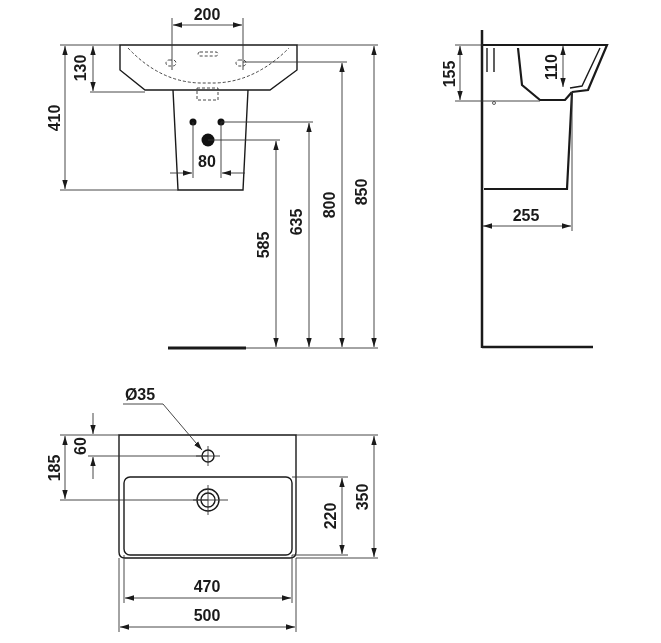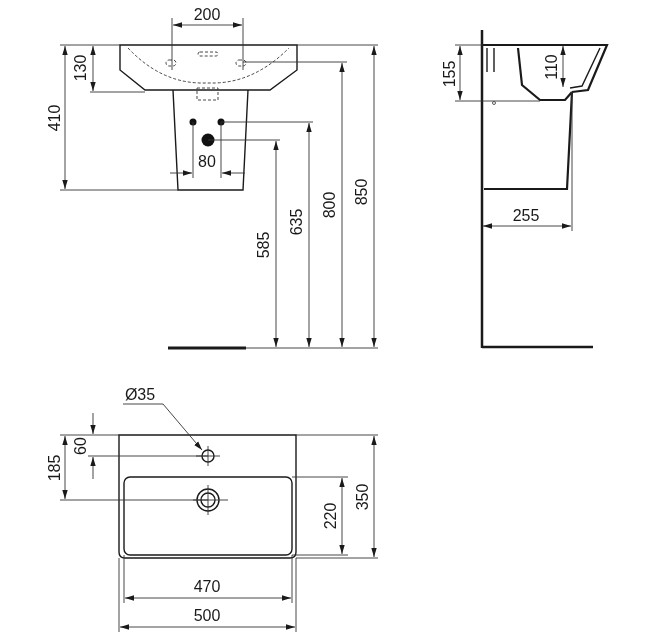--- a/index.html
+++ b/index.html
@@ -1,16 +1,16 @@
 <!DOCTYPE html>
 <html><head>
 <meta charset="utf-8">
 <style>
   html, body { margin: 0; padding: 0; background: #ffffff; }
-  #canvas { position: relative; width: 661px; height: 643px; overflow: hidden; background: #fff; }
+  #canvas { position: relative; width: 661px; height: 643px; overflow: hidden; background: #fff; font-weight: bold; }
   svg { position: absolute; left: 0; top: 0; }
   .dim { font-family: "Liberation Sans", sans-serif; font-size: 16px; fill: #1a1a1a; }
   .thin { stroke: #333; stroke-width: 0.9; fill: none; }
   .thick { stroke: #1a1a1a; stroke-width: 2.2; fill: none; }
   .mid { stroke: #1a1a1a; stroke-width: 1.4; fill: none; }
   .dash { stroke: #333; stroke-width: 0.9; fill: none; stroke-dasharray: 3 2; }
 </style>
 </head>
 <body>
 

